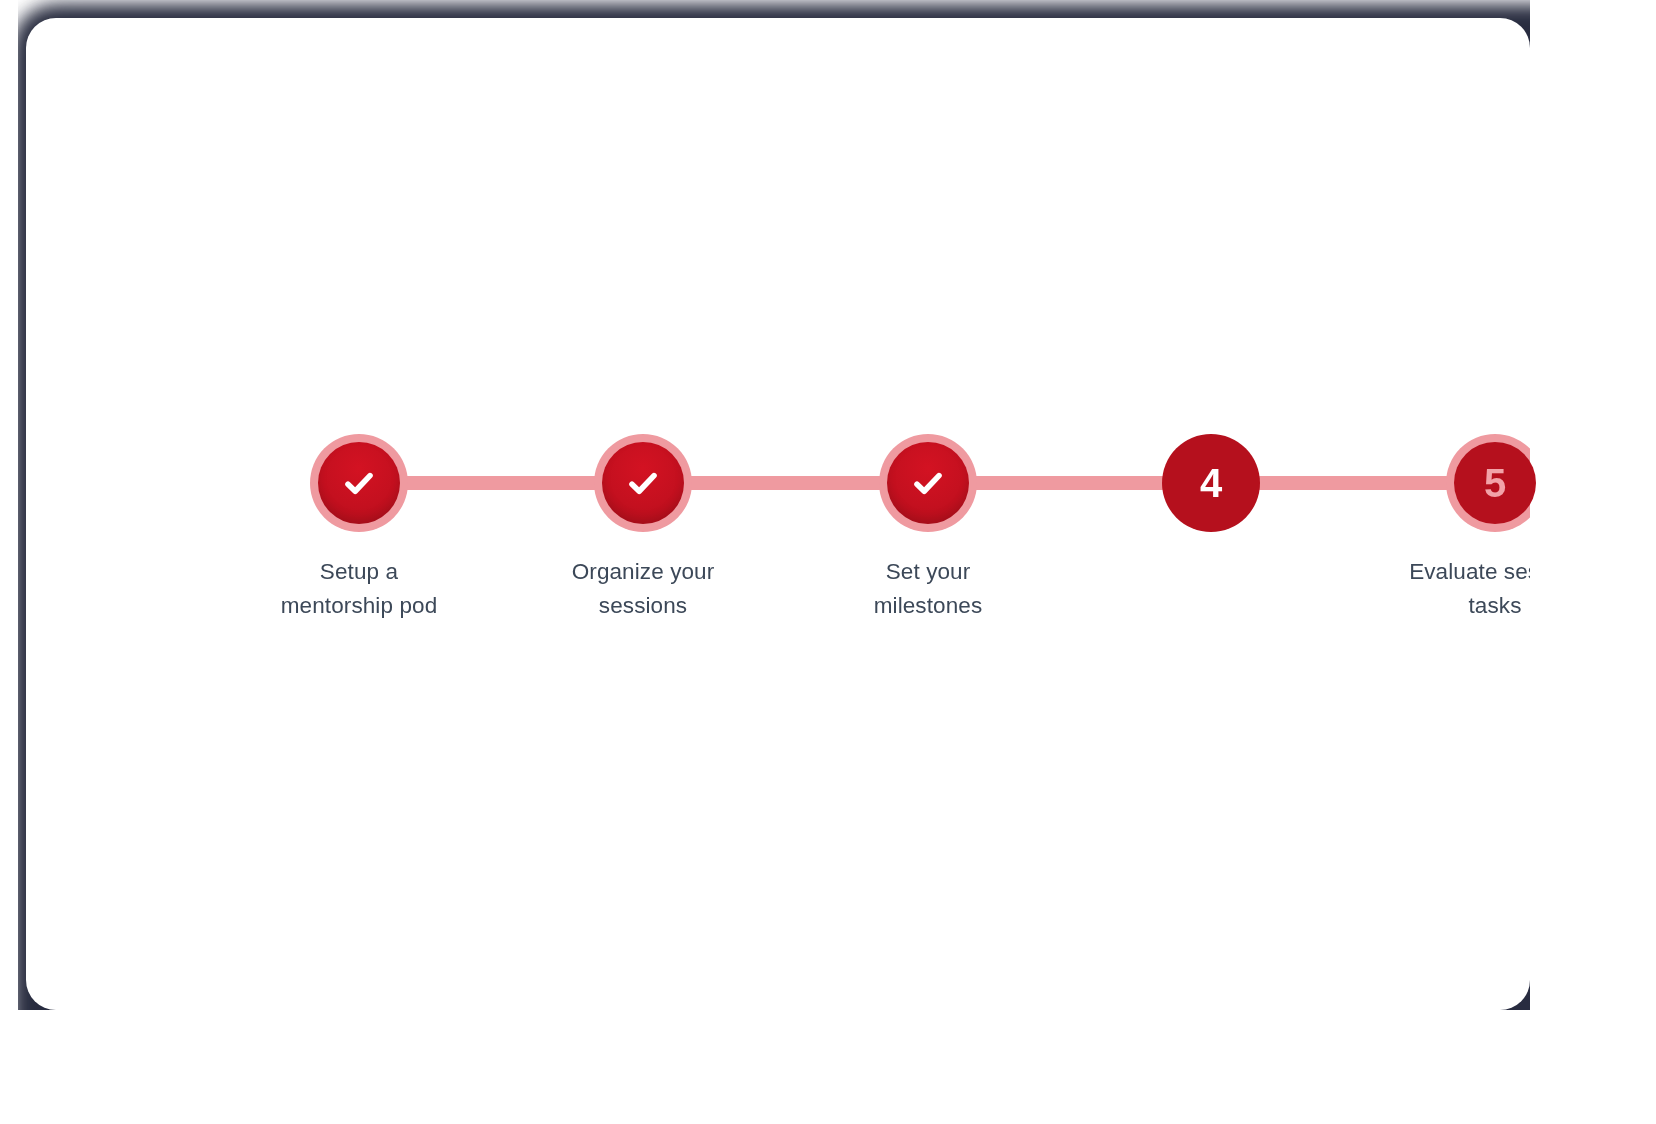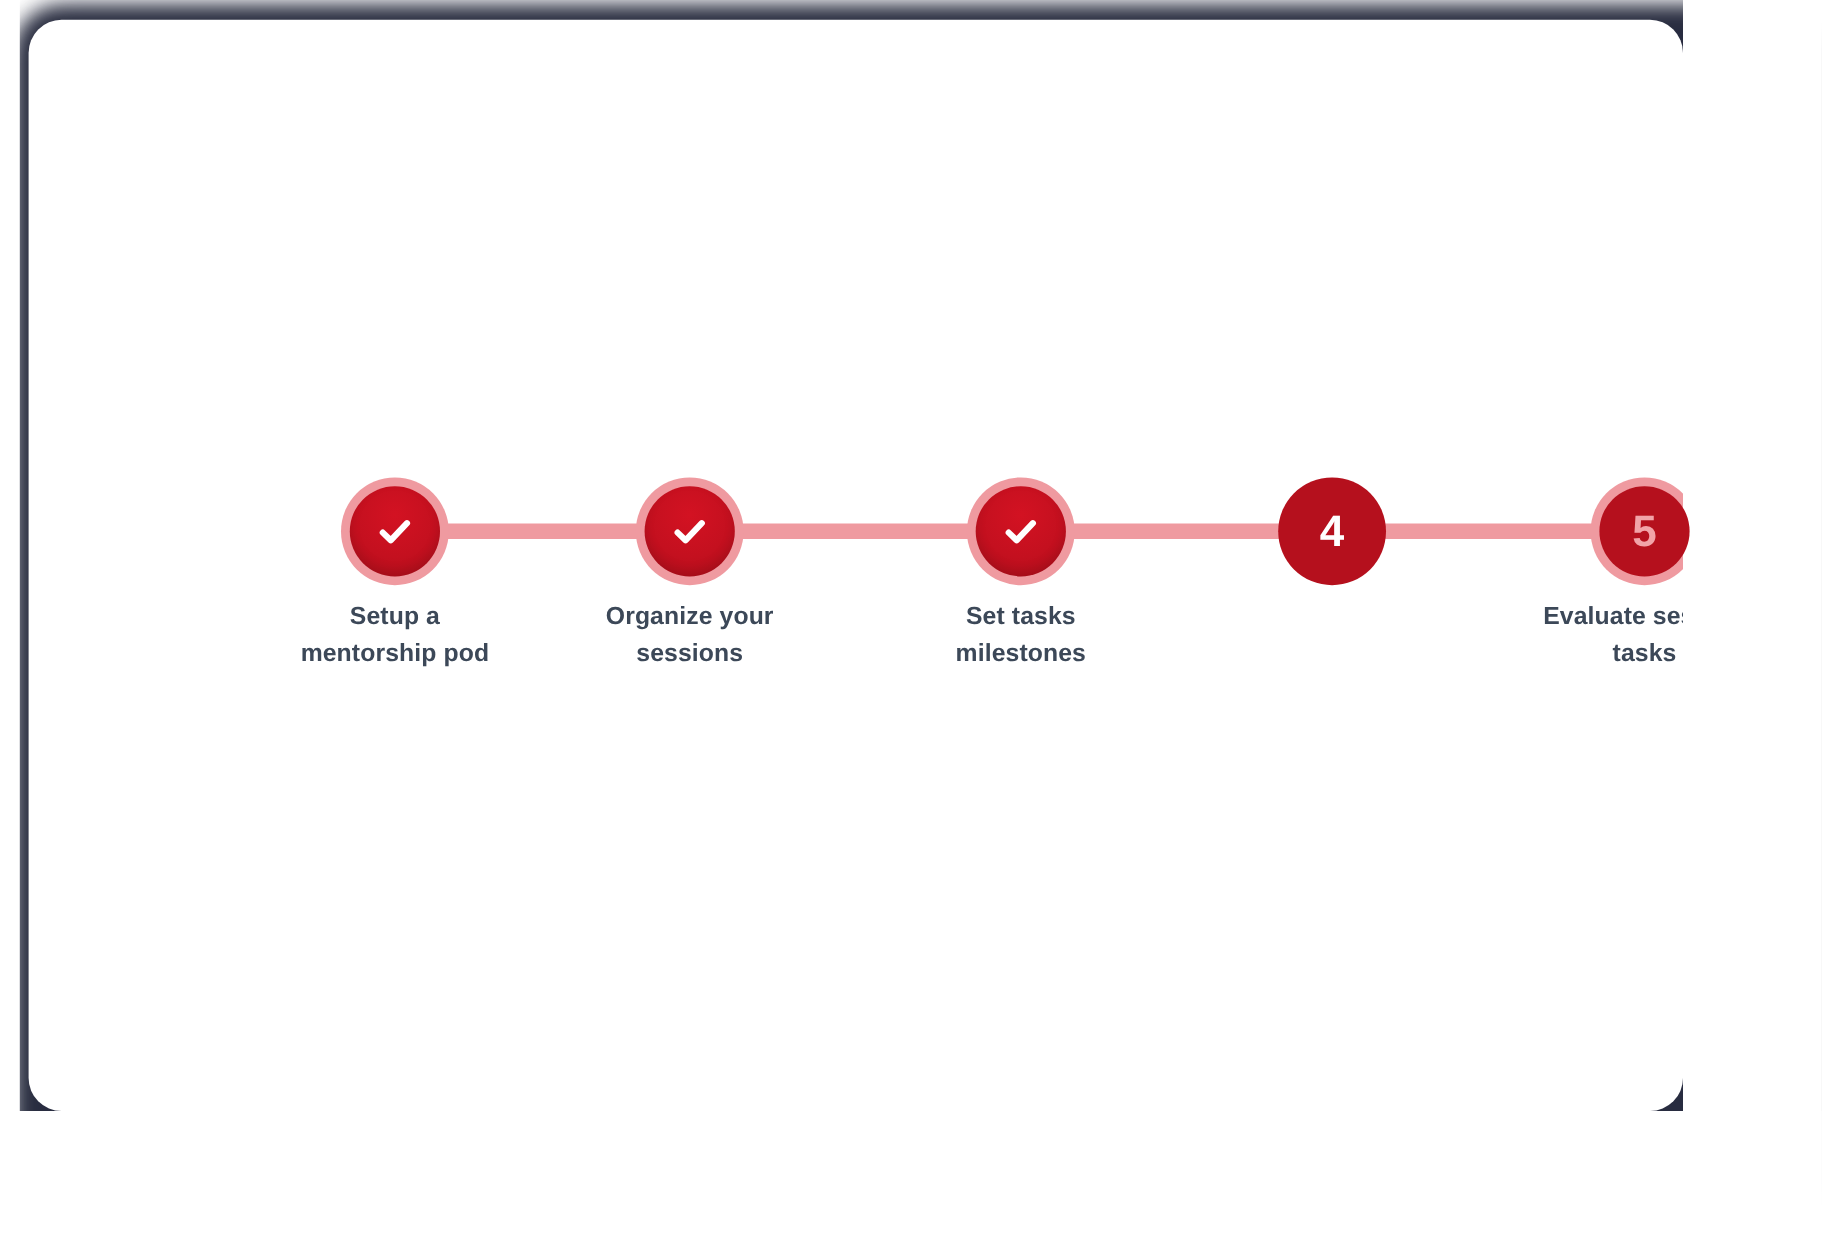--- a/index.html
+++ b/index.html
@@ -124,23 +124,23 @@
   }
   .node.flat { box-shadow: none; }
   .node svg { display: block; }
   .node .num {
     font-family: "Liberation Sans", sans-serif;
     font-size: 40px;
     font-weight: bold;
     line-height: 1;
   }
   .label {
-    margin-top: 0;
+    margin-top: 12px;
     font-size: 22.5px;
-    font-weight: bold;
+    font-weight: normal;
     line-height: 1.52;
     letter-spacing: .1px;
     color: #3c4858;
     white-space: pre-line;
   }
 </style>
 </head>
 <body>
 
 <div id="frame">
@@ -166,21 +166,21 @@
               <svg width="44" height="44" viewBox="0 0 44 44" aria-hidden="true">
                 <path d="M11 23.2 L18.2 30.2 L33 14.6" fill="none" stroke="#ffffff" stroke-width="5.6" stroke-linecap="round" stroke-linejoin="round"></path>
               </svg>
             </span>
           </div>
         </div>
         <div class="label">Setup a
 mentorship pod</div>
       </div>
 
-      <div class="step" style="left:481px;text-align:center;">
+      <div class="step" style="left:497px;text-align:center;">
         <div class="node-wrap">
           <div class="ring" style="background:#ef9aa0;"></div>
           <div class="node" style="background:radial-gradient(circle at 50% 32%, #d31222 0%, #c4101f 55%, #ab0e1a 100%);">
             <span>
               <svg width="44" height="44" viewBox="0 0 44 44" aria-hidden="true">
                 <path d="M11 23.2 L18.2 30.2 L33 14.6" fill="none" stroke="#ffffff" stroke-width="5.6" stroke-linecap="round" stroke-linejoin="round"></path>
               </svg>
             </span>
           </div>
         </div>
@@ -192,21 +192,21 @@
         <div class="node-wrap">
           <div class="ring" style="background:#ef9aa0;"></div>
           <div class="node" style="background:radial-gradient(circle at 50% 32%, #d31222 0%, #c4101f 55%, #ab0e1a 100%);">
             <span>
               <svg width="44" height="44" viewBox="0 0 44 44" aria-hidden="true">
                 <path d="M11 23.2 L18.2 30.2 L33 14.6" fill="none" stroke="#ffffff" stroke-width="5.6" stroke-linecap="round" stroke-linejoin="round"></path>
               </svg>
             </span>
           </div>
         </div>
-        <div class="label">Set tasks
+        <div class="label">Set your
 milestones</div>
       </div>
 
       <div class="step" style="left:1065px;">
         <div class="node-wrap">
           <div class="node flat" style="background:#b5101d; width:98px; height:98px;">
             <span class="num" style="color:#ffffff;">4</span>
           </div>
         </div>
       </div>

